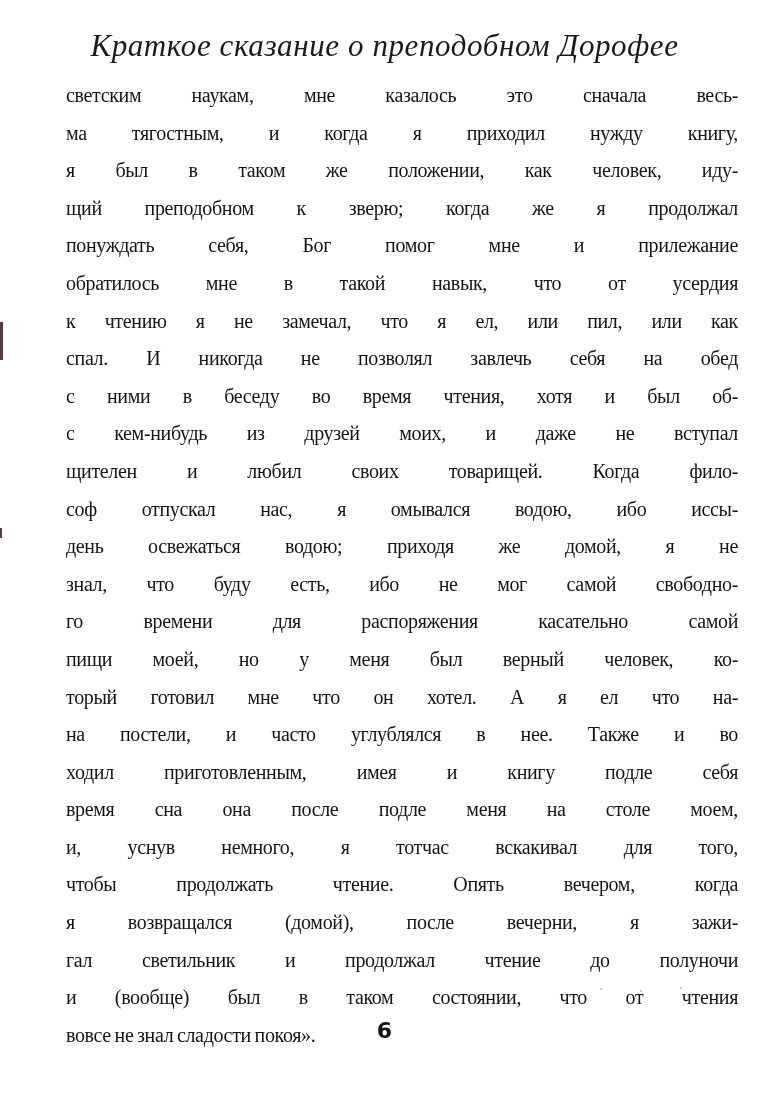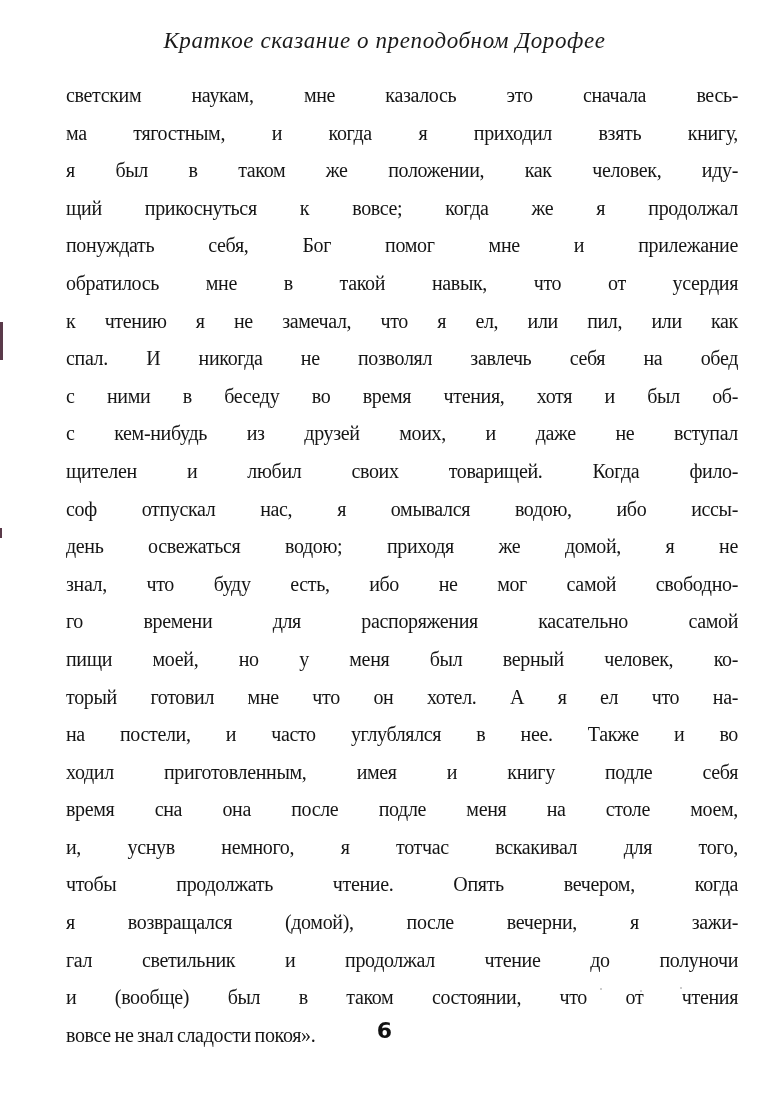--- a/index.html
+++ b/index.html
@@ -3,21 +3,21 @@
   <meta charset="utf-8">
   <style>
     html, body { margin: 0; padding: 0; }
     body {
       width: 769px; height: 1100px; background: #ffffff; position: relative; overflow: hidden;
       font-family: "DejaVu Serif", "Liberation Serif", serif; color: #151515;
     }
     .running-head {
       position: absolute; top: 28px; left: 0; width: 769px; text-align: center;
       font-family: "Liberation Serif", serif; font-style: italic;
-      font-size: 23px; letter-spacing: 0.6px; color: #1a1a1a;
+      font-size: 31px; letter-spacing: 0.6px; color: #1a1a1a;
     }
     .body-text {
       position: absolute; top: 77px; left: 66px; width: 672px;
     }
     .line {
       height: 37.6px; line-height: 37.6px; font-size: 20px;
       white-space: nowrap; text-align: justify; text-align-last: justify;
       letter-spacing: -0.35px; word-spacing: -1px;
       font-family: "Liberation Serif", serif;
     }
@@ -35,23 +35,23 @@
 </head>
 <body>
 
 <div class="edge-mark" style="top:322px;height:38px;"></div>
 <div class="edge-mark" style="top:528px;height:10px;width:2px;"></div>
 
 <div class="running-head">Краткое сказание о преподобном Дорофее</div>
 
 <div class="body-text">
   <div class="line">светским наукам, мне казалось это сначала весь-</div>
-  <div class="line">ма тягостным, и когда я приходил взять книгу,</div>
+  <div class="line">ма тягостным, и когда я приходил нужду книгу,</div>
   <div class="line">я был в таком же положении, как человек, иду-</div>
-  <div class="line">щий прикоснуться к вовсе; когда же я продолжал</div>
+  <div class="line">щий преподобном к зверю; когда же я продолжал</div>
   <div class="line">понуждать себя, Бог помог мне и прилежание</div>
   <div class="line">обратилось мне в такой навык, что от усердия</div>
   <div class="line">к чтению я не замечал, что я ел, или пил, или как</div>
   <div class="line">спал. И никогда не позволял завлечь себя на обед</div>
   <div class="line">с ними в беседу во время чтения, хотя и был об-</div>
   <div class="line">с кем-нибудь из друзей моих, и даже не вступал</div>
   <div class="line">щителен и любил своих товарищей. Когда фило-</div>
   <div class="line">соф отпускал нас, я омывался водою, ибо иссы-</div>
   <div class="line">день освежаться водою; приходя же домой, я не</div>
   <div class="line">знал, что буду есть, ибо не мог самой свободно-</div>

